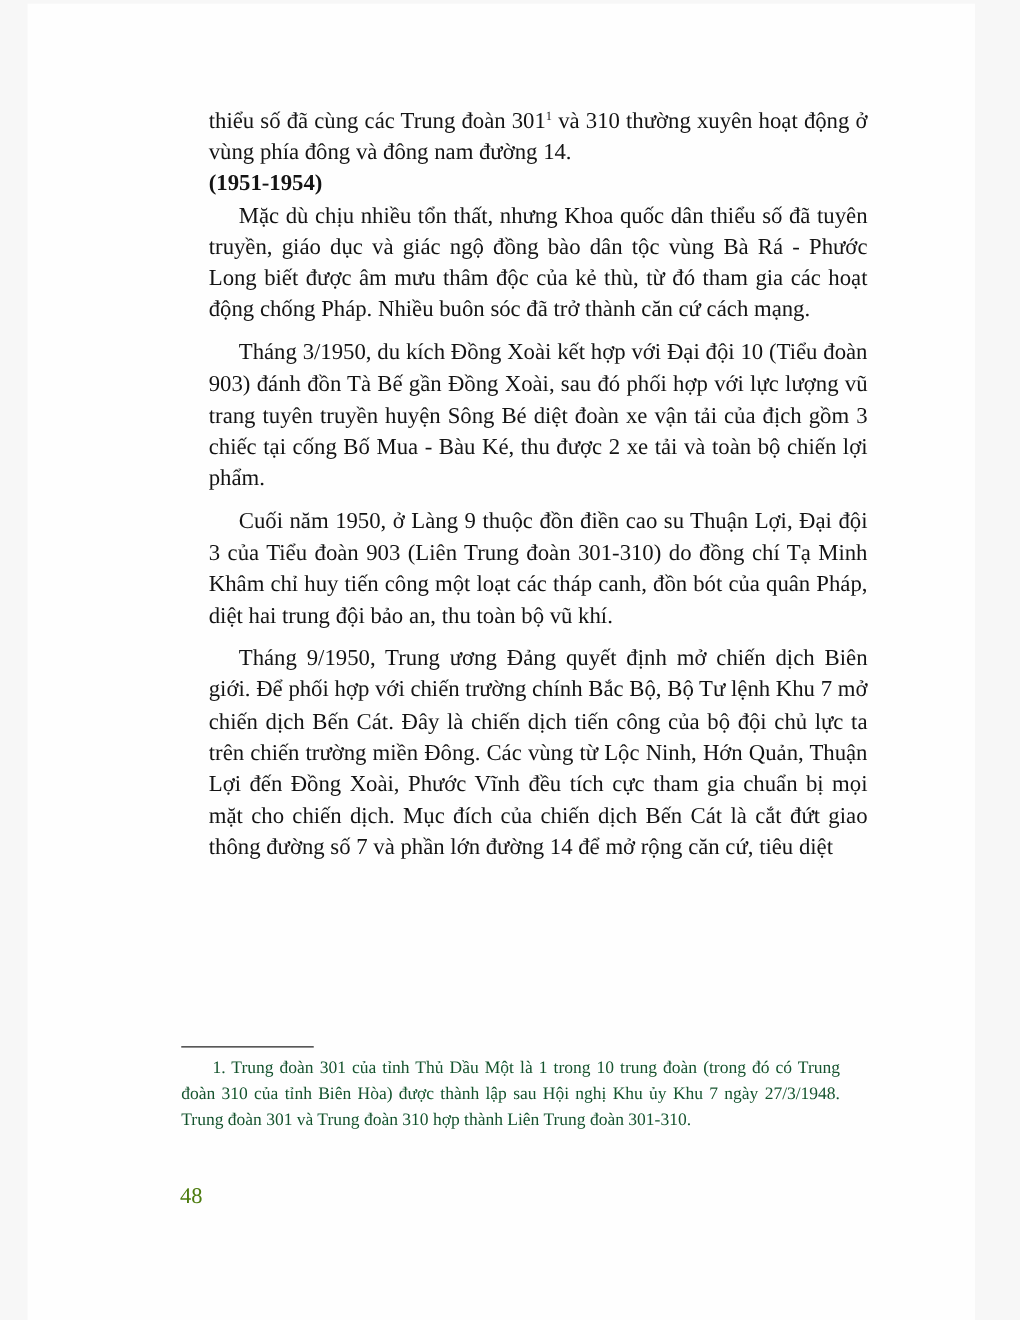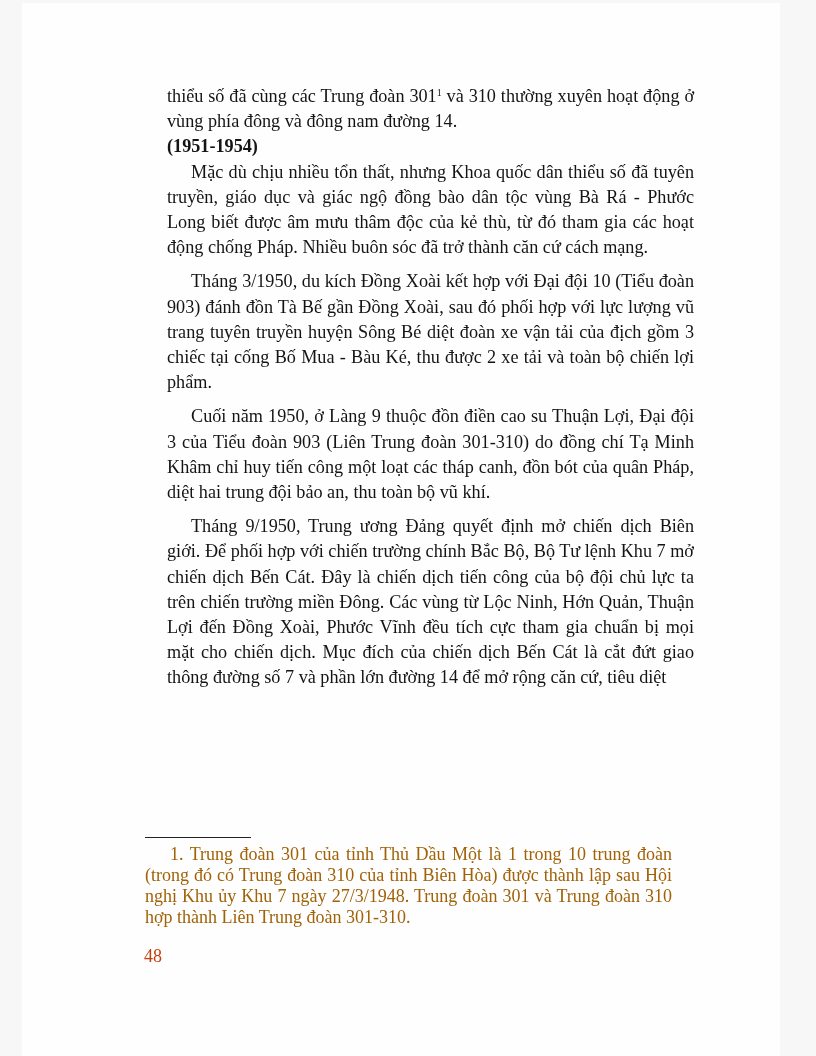--- a/index.html
+++ b/index.html
@@ -43,34 +43,34 @@
       position: absolute;
       left: 145px; top: 837px;
       width: 106px; height: 0;
       border-top: 1.6px solid #222;
     }
     .footnote {
       position: absolute;
       left: 145px; top: 844px;
       width: 527px;
       font-family: "Liberation Serif", "DejaVu Serif", serif;
-      font-size: 18px;
+      font-size: 14px;
       line-height: 21px;
-      color: #a16207;
+      color: #14532d;
       text-align: justify;
       text-align-last: left;
       text-indent: 25px;
       margin: 0;
     }
     .page-number {
       position: absolute;
       left: 144px; top: 946px;
       font-family: "Liberation Serif", "DejaVu Serif", serif;
       font-size: 18px;
-      color: #c2410c;
+      color: #4d7c0f;
     }
   </style>
 </head>
 <body>
 
 <div class="page">
   <div class="col">
     <p><span>thiểu số đã cùng các Trung đoàn 301</span><sup>1</sup><span> và 310 thường xuyên hoạt động ở vùng phía đông và đông nam đường 14.</span></p>
 
     <p class="heading heading-line2" style="margin-top:0 !important"><span>(1951-1954)</span></p>

